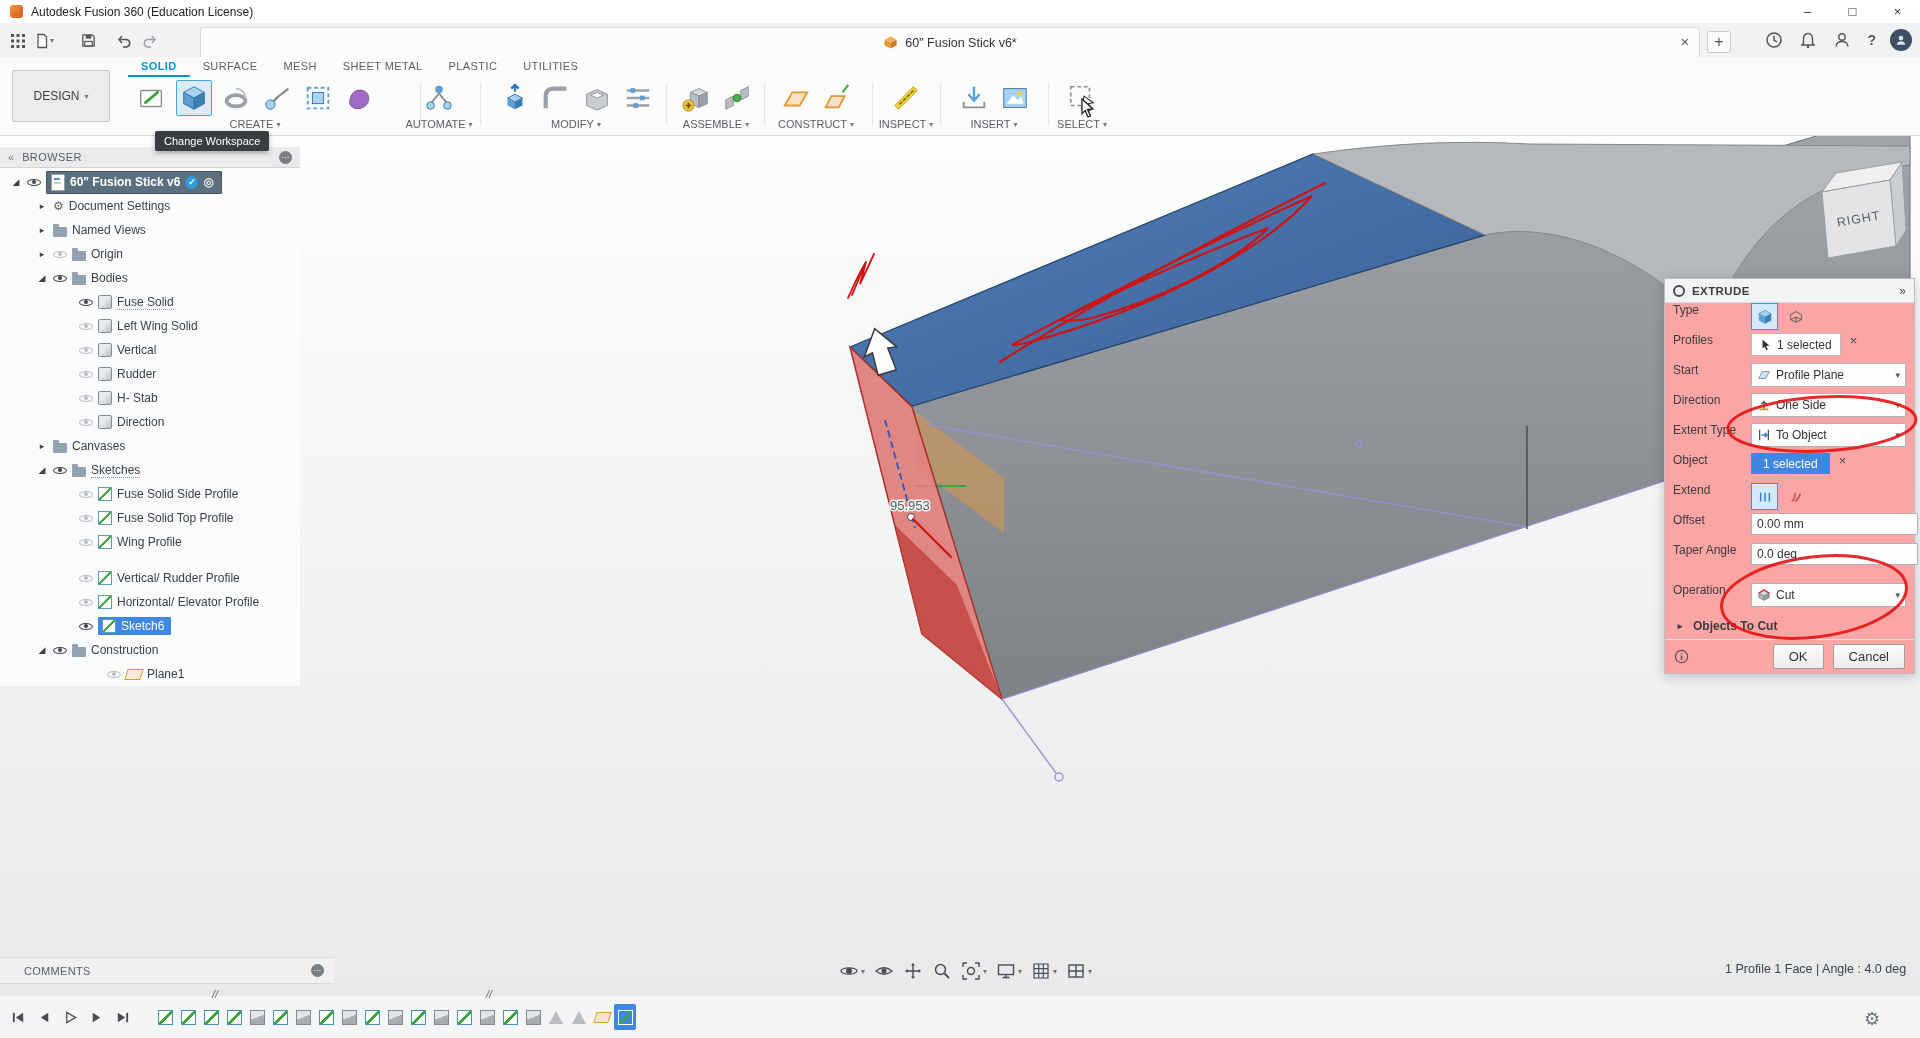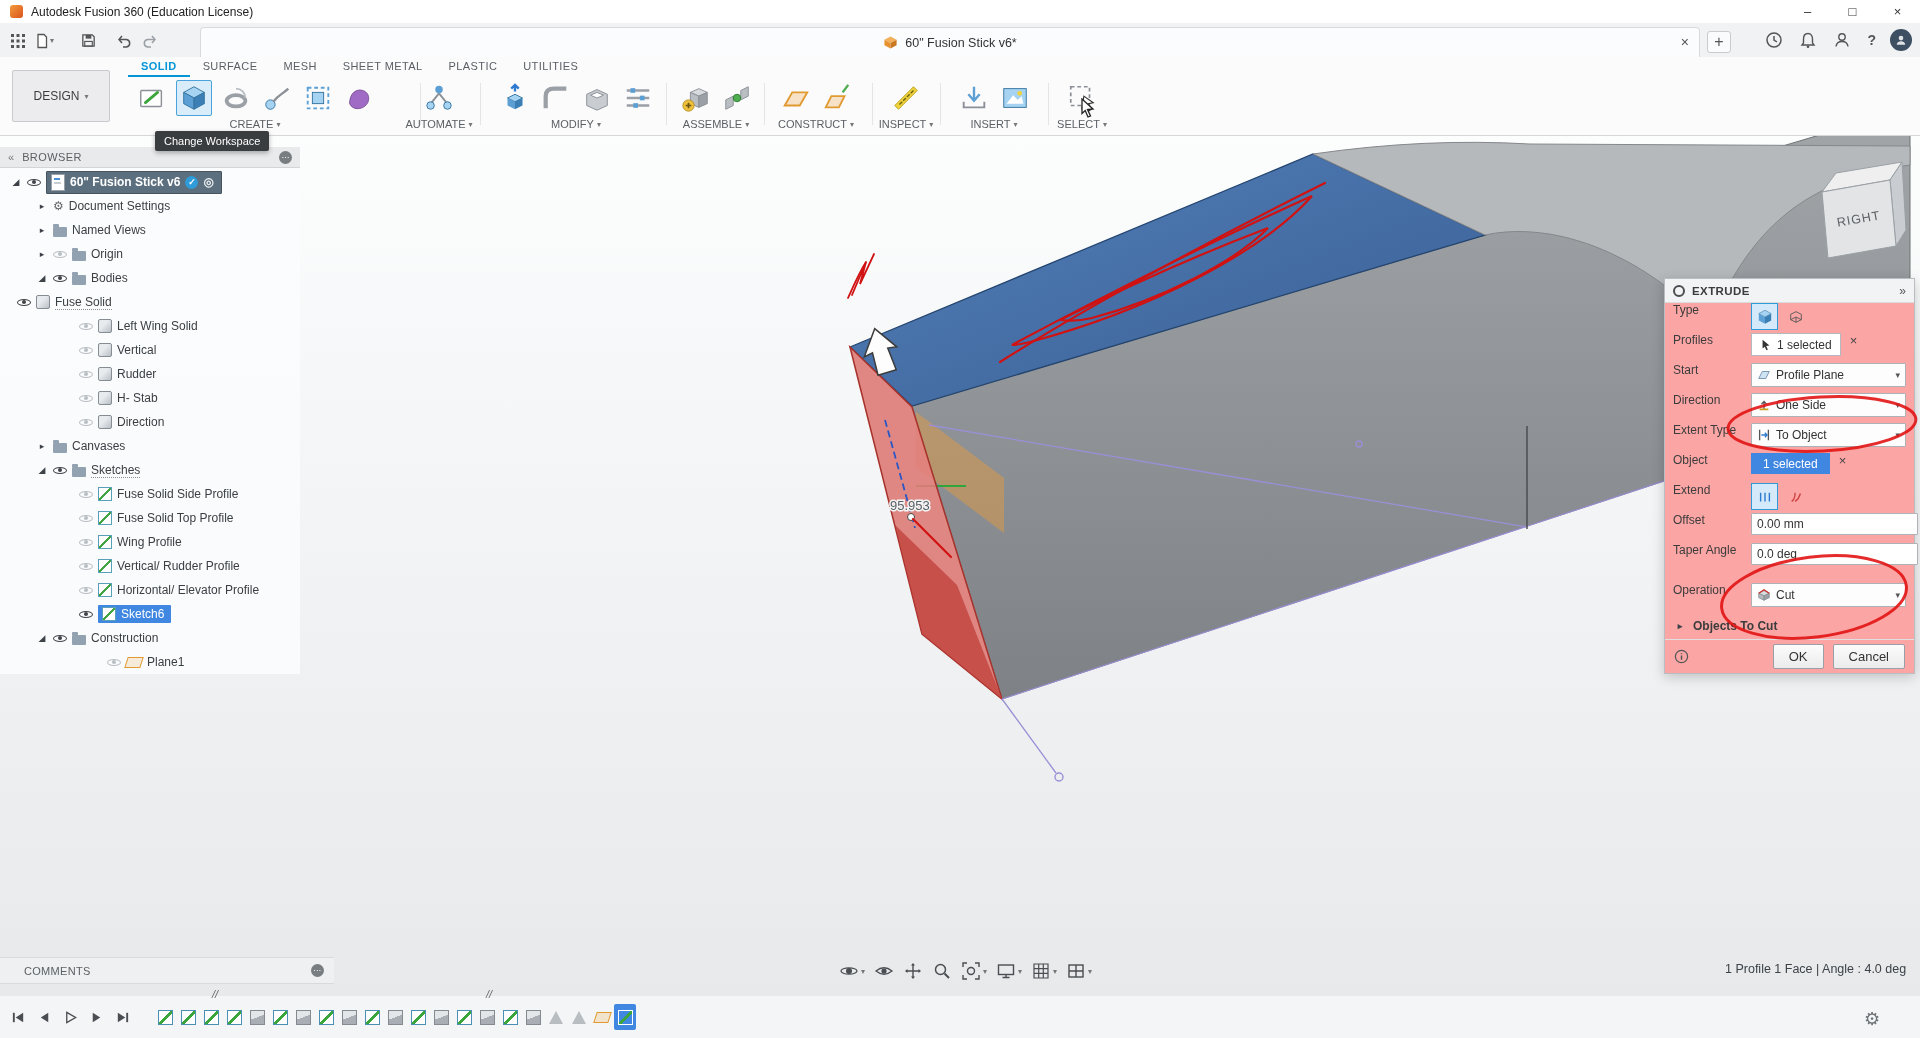--- a/index.html
+++ b/index.html
@@ -549,21 +549,21 @@
         <span class="eye off"></span>
         <span class="ti-folder"></span>
         <span class="tlab">Origin</span>
       </div>
       <div class="trow" style="padding-left: 36px;">
         <span class="exp">◢</span>
         <span class="eye on"></span>
         <span class="ti-folder"></span>
         <span class="tlab">Bodies</span>
       </div>
-      <div class="trow" style=" text-align: center;">
+      <div class="trow" style="padding-left: 62px; text-align: center;">
         <span class="exp"></span>
         <span class="eye on"></span>
         <span class="ti-body"></span>
         <span class="tlab dotted">Fuse Solid</span>
       </div>
       <div class="trow" style="padding-left: 62px;">
         <span class="exp"></span>
         <span class="eye off"></span>
         <span class="ti-body"></span>
         <span class="tlab">Left Wing Solid</span>
@@ -614,21 +614,21 @@
         <span class="eye off"></span>
         <span class="ti-sketch"></span>
         <span class="tlab">Fuse Solid Top Profile</span>
       </div>
       <div class="trow" style="padding-left: 62px;">
         <span class="exp"></span>
         <span class="eye off"></span>
         <span class="ti-sketch"></span>
         <span class="tlab">Wing Profile</span>
       </div>
-      <div class="trow" style="padding-left: 62px;">
+      <div class="trow" style="padding-left: 62px; margin-top: 12px;">
         <span class="exp"></span>
         <span class="eye off"></span>
         <span class="ti-sketch"></span>
         <span class="tlab">Vertical/ Rudder Profile</span>
       </div>
       <div class="trow" style="padding-left: 62px;">
         <span class="exp"></span>
         <span class="eye off"></span>
         <span class="ti-sketch"></span>
         <span class="tlab">Horizontal/ Elevator Profile</span>

